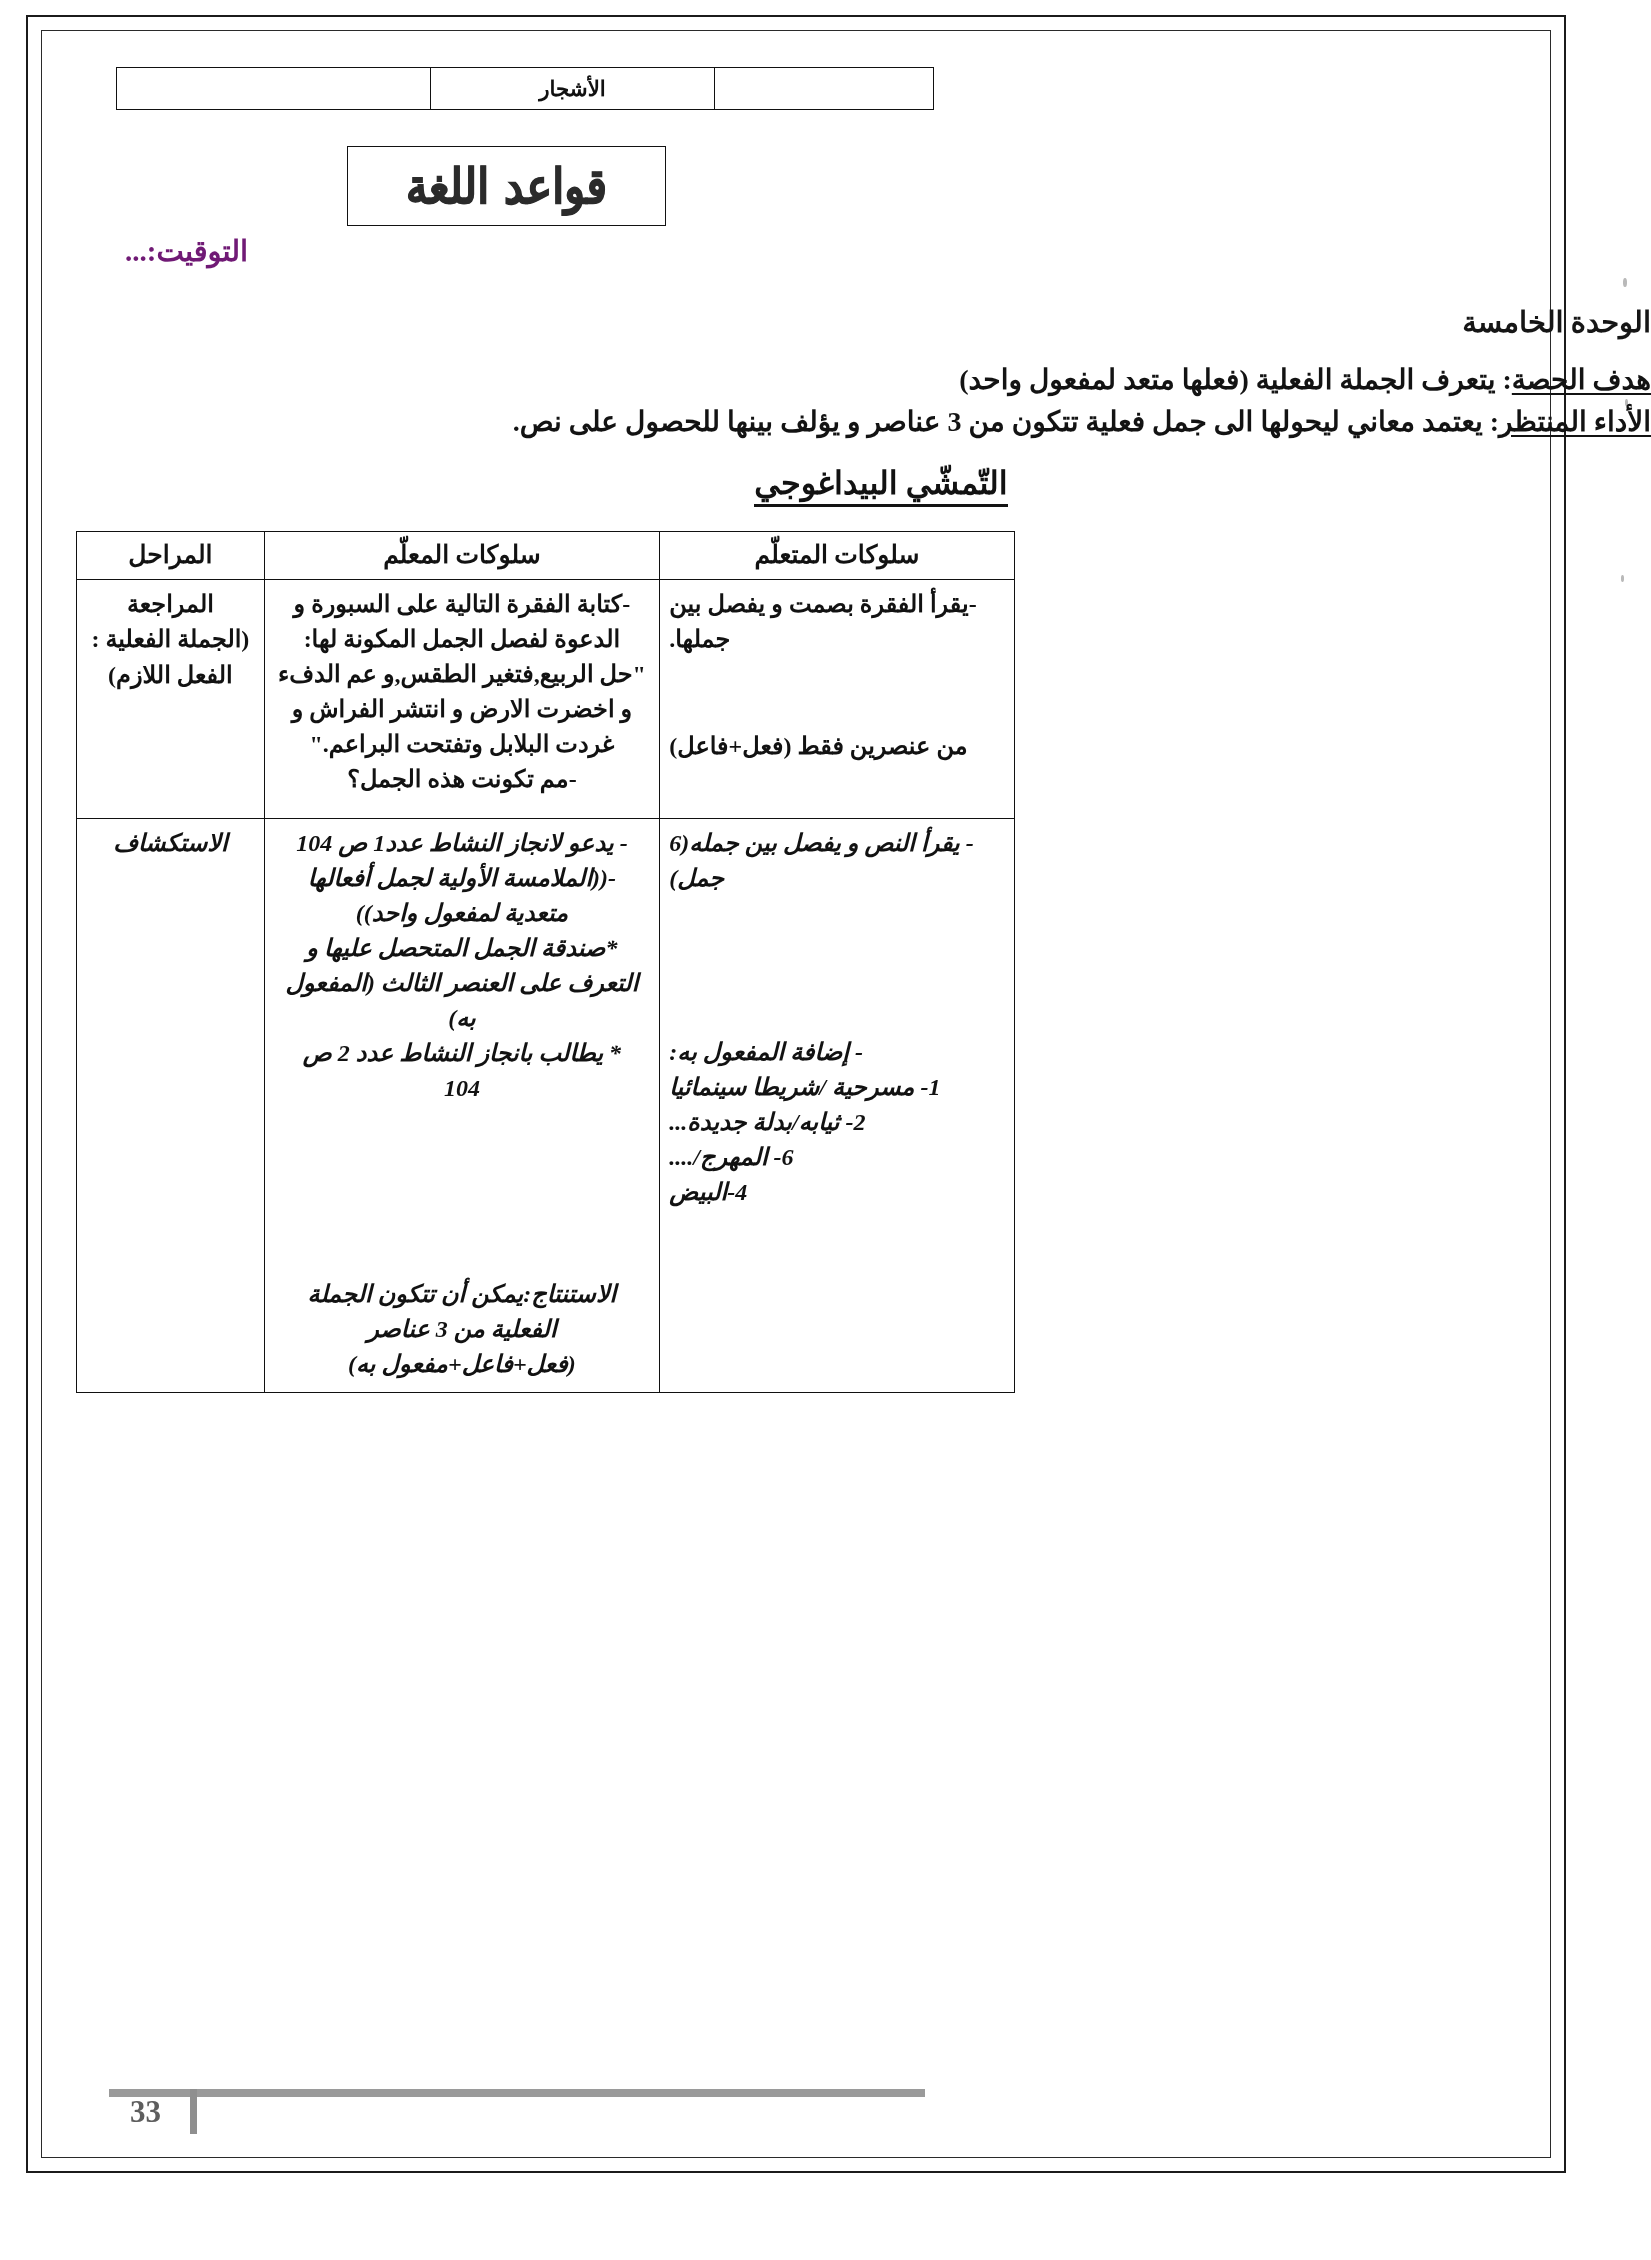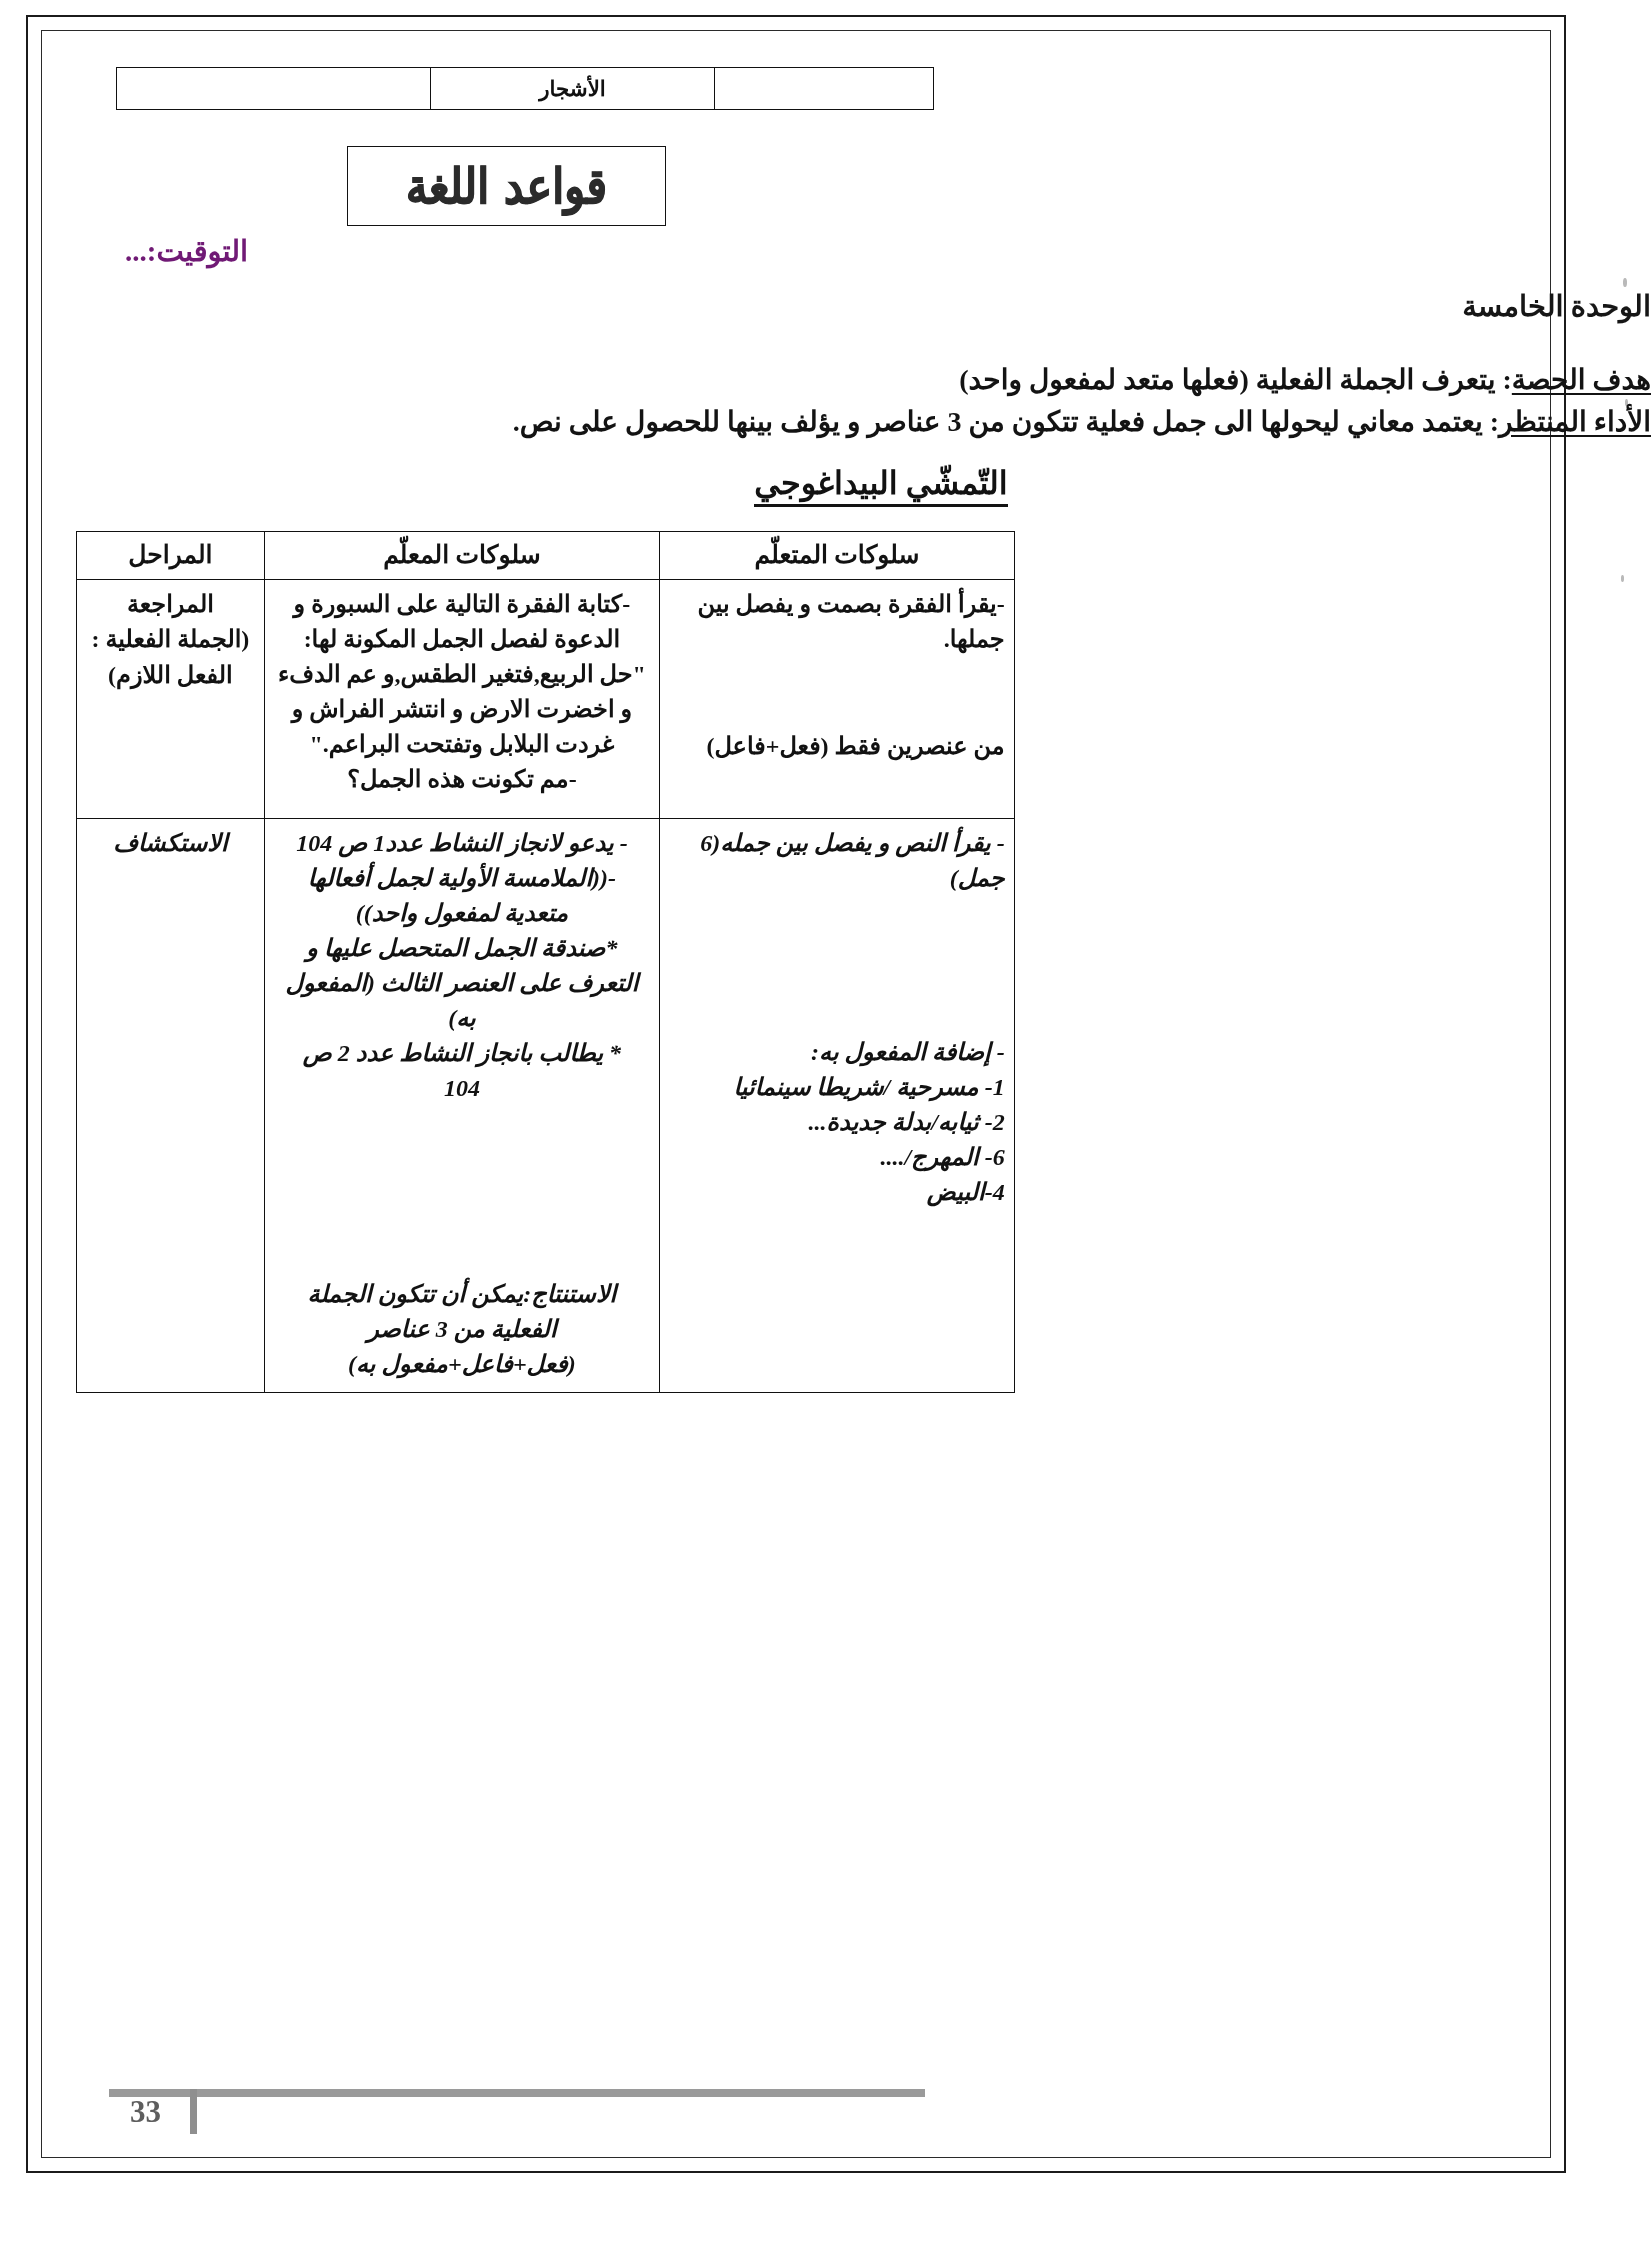--- a/index.html
+++ b/index.html
@@ -67,21 +67,21 @@
     transform:scaleY(1.12);
   }
 
   
   .timing{
     position:absolute;left:125px;top:234px;
     font-size:29px;font-weight:bold;color:#701a75;
     direction:rtl;
   }
   .unit{
-    position:absolute;right:0px;top:289px;width:100%;
+    position:absolute;right:0px;top:305px;width:100%;
     text-align:right;padding-left:0;padding-right:0;
     font-size:29px;font-weight:bold;color:#161616;
     direction:rtl;
   }
   .unit span{margin-left:111px;}
 
   .goal-block{
     position:absolute;right:0;left:111px;top:360px;
     direction:rtl;text-align:right;
     font-size:28px;line-height:1.42;font-weight:bold;color:#131313;
@@ -122,21 +122,21 @@
     font-size:25px;font-weight:bold;
     padding:8.3px 5.6px 10.2px 5.6px;
     vertical-align:middle;
   }
   .col-learner{width:327px;}
   .col-teacher{width:364px;}
   .col-stage{width:173px;}
 
   .cell-learner,.cell-teacher{
     font-size:24px;line-height:1.38;font-weight:bold;
-    text-align:right;
+    text-align:left;
   }
   .cell-teacher{ text-align:center; }
   .cell-stage{
     font-size:24px;line-height:1.4;font-weight:bold;
     text-align:center;
   }
   .cell-teacher p,.cell-learner p,.cell-stage p{margin:0 0 1.9px 0;}
   .gap-sm{height:32px;}
   .gap-md{height:72px;}
   .gap-lg{height:139px;}

